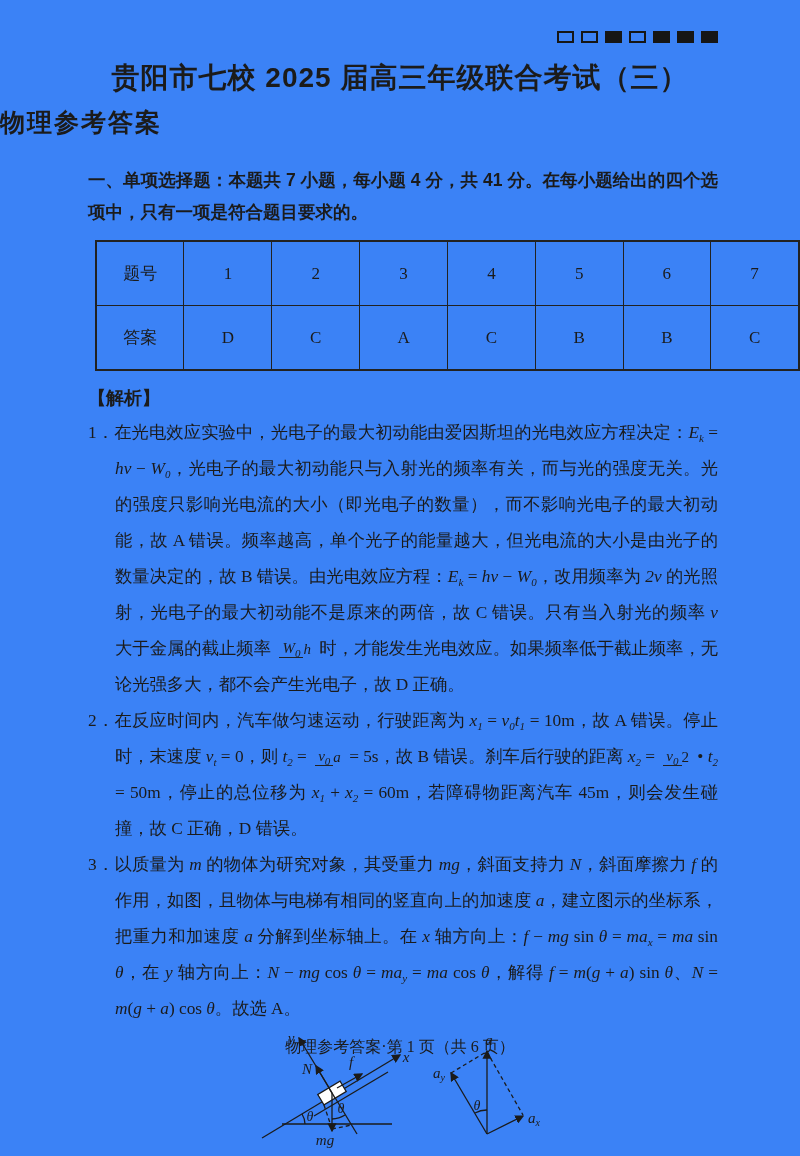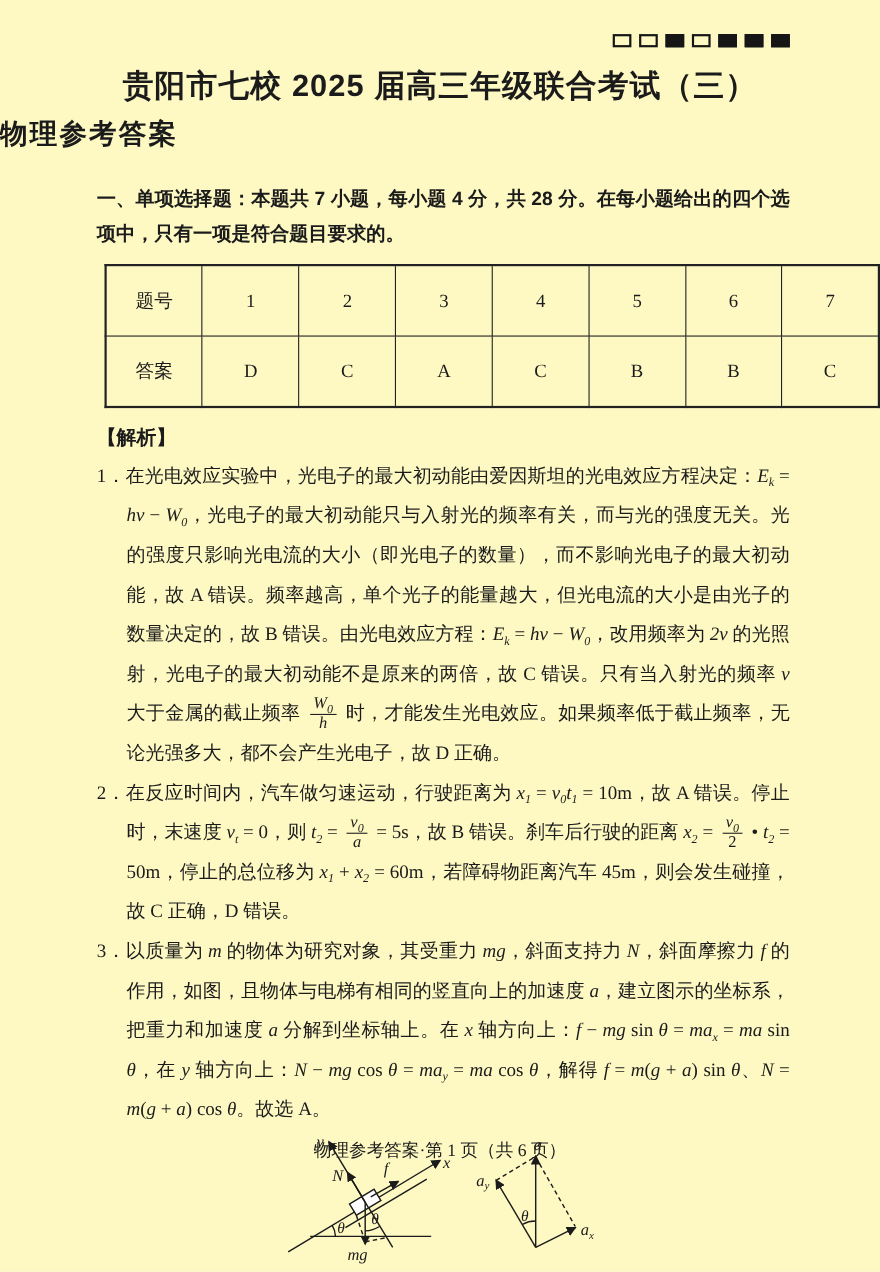--- a/index.html
+++ b/index.html
@@ -1,17 +1,17 @@
 <!DOCTYPE html>
 <html lang="zh"><head>
 <meta charset="utf-8">
 <style>
   html,body{margin:0;padding:0;}
   body{background:#e8e8e8;}
-  .page{position:relative;width:800px;height:1156px;margin:0 auto;background:#fef9c3;
+  .page{position:relative;width:800px;height:1156px;margin:0 auto;background:#3b82f6;
         color:#1b1b1b;overflow:hidden;font-family:"Liberation Serif", serif;}
   
   .corner-marks{position:absolute;top:31px;left:557px;height:14px;}
   .sq{display:inline-block;width:17px;height:12px;margin-right:7px;
       border:2px solid #161616;box-sizing:border-box;vertical-align:top;}
   .sq.filled{background:#161616;}
   
   .title{margin:60px 40px 0;text-align:center;font-family:"Liberation Sans", sans-serif;
          font-weight:bold;font-size:28px;line-height:36px;letter-spacing:1px;}
   .subtitle{margin:10px 0 0;font-family:"Liberation Sans", sans-serif;
@@ -27,21 +27,21 @@
   .answer-table th{width:76px;}
   .answer-table td{width:78px;}
   
   .analysis-heading{margin:13px 0 0 88px;font-family:"Liberation Sans", sans-serif;
         font-weight:bold;font-size:18px;line-height:28px;}
   .solutions{margin:3px 82px 0 88px;font-size:17.3px;line-height:36px;text-align:justify;}
   .sol-item{padding-left:27px;text-indent:-27px;}
   i.mv{font-family:"Liberation Serif", serif;}
   sub.ms{font-style:italic;font-size:11px;line-height:0;vertical-align:-4px;
          font-family:"Liberation Serif", serif;}
-  .frac{display:inline-flex;flex-direction:column;vertical-align:middle;text-align:center;
+  .frac{display:inline-flex;flex-direction:row;vertical-align:middle;text-align:center;
         line-height:15px;font-size:15px;margin:0 4px;position:relative;top:-1px;
         text-indent:0;}
   .frac .fn{border-bottom:1.3px solid #222;padding:0 3px 1px;}
   .frac .fd{padding-top:1px;}
   
   .figure{margin:2px 0 0 240px;width:330px;}
   .figure svg{display:block;}
   .figure text{font-family:"Liberation Serif", serif;font-style:italic;font-size:15px;fill:#1b1b1b;}
   .figure text.small{font-size:14px;}
   .figure-caption{text-align:center;font-weight:bold;font-size:16px;line-height:20px;margin-top:3px;}
@@ -52,21 +52,21 @@
 </head>
 <body>
 
 <div class="page">
 
   <div class="corner-marks"><span class="sq open"></span><span class="sq open"></span><span class="sq filled"></span><span class="sq open"></span><span class="sq filled"></span><span class="sq filled"></span><span class="sq filled"></span></div>
 
   <h1 class="title">贵阳市七校 2025 届高三年级联合考试（三）</h1>
   <h2 class="subtitle">物理参考答案</h2>
 
-  <p class="intro">一、单项选择题：本题共 7 小题，每小题 4 分，共 28 分。在每小题给出的四个选项中，只有一项是符合题目要求的。</p>
+  <p class="intro">一、单项选择题：本题共 7 小题，每小题 4 分，共 41 分。在每小题给出的四个选项中，只有一项是符合题目要求的。</p>
 
   <table class="answer-table">
     <tbody>
       <tr>
         <th>题号</th>
       <td>1</td>
           <td>2</td>
           <td>3</td>
           <td>4</td>
           <td>5</td>

